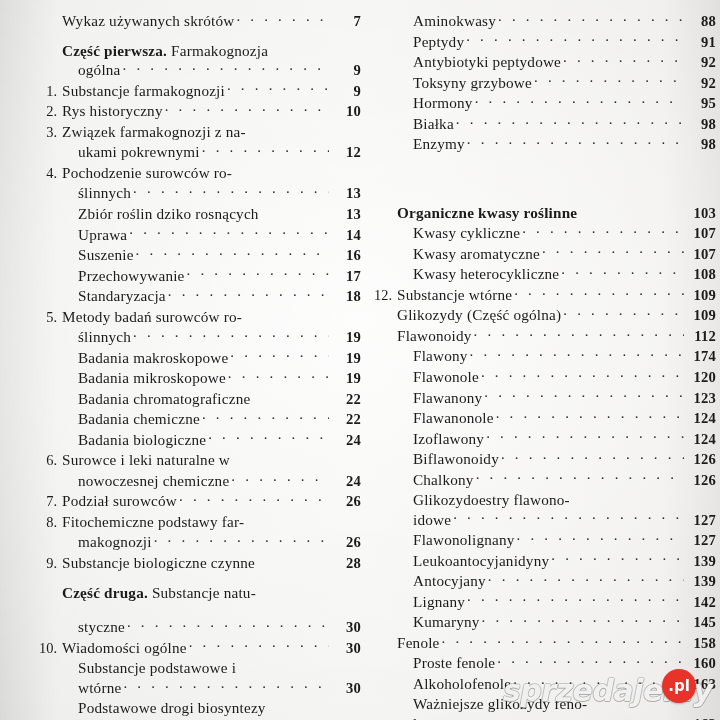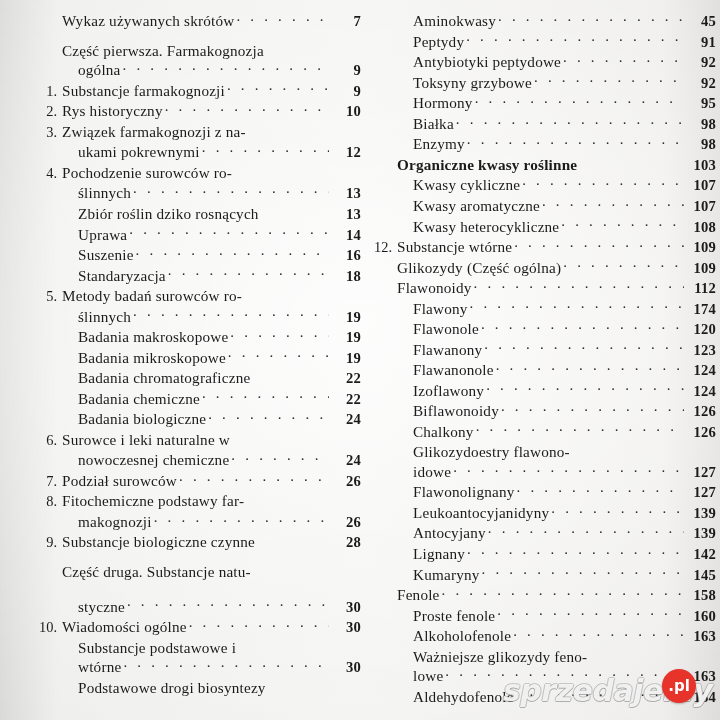--- a/index.html
+++ b/index.html
@@ -92,22 +92,22 @@
     text-align: right;
     font-weight: bold;
     font-size: 14.6px;
     letter-spacing: .2px;
   }
   .entry.nopg .pg { visibility: hidden; }
   .entry.noleader .leader::before { content: ""; }
   .ind-1 .txt { margin-left: 0px; }
   .ind-2 .txt { margin-left: 16px; }
 
-  .bold   { font-weight: bold; }
-  .semi b { font-weight: normal; }
+  .bold   { font-weight: bold; margin-top: 48px; }
+  .semi b { font-weight: bold; }
   .gap-top { margin-top: 9px; }
 
   
   #watermark {
     position: absolute;
     left: 503px;
     top: 669px;
     width: 205px;
     height: 44px;
     pointer-events: none;
@@ -221,20 +221,26 @@
           <span class="pg">14</span>
         </div>
         <div class="entry ind-2">
           <span class="num"></span>
           <span class="txt">Suszenie</span>
           <span class="leader"></span>
           <span class="pg">16</span>
         </div>
         <div class="entry ind-2">
           <span class="num"></span>
+          <span class="txt">Przechowywanie</span>
+          <span class="leader"></span>
+          <span class="pg">17</span>
+        </div>
+        <div class="entry ind-2">
+          <span class="num"></span>
           <span class="txt">Standaryzacja</span>
           <span class="leader"></span>
           <span class="pg">18</span>
         </div>
         <div class="entry ind-1 nopg noleader">
           <span class="num">5.</span>
           <span class="txt">Metody badań surowców ro-</span>
           <span class="leader"></span>
           <span class="pg"></span>
         </div>
@@ -350,21 +356,21 @@
           <span class="txt">Podstawowe drogi biosyntezy</span>
           <span class="leader"></span>
           <span class="pg"></span>
         </div>
       </div>
     <div class="column right" id="col-right">
         <div class="entry ind-2">
           <span class="num"></span>
           <span class="txt">Aminokwasy</span>
           <span class="leader"></span>
-          <span class="pg">45</span>
+          <span class="pg">88</span>
         </div>
         <div class="entry ind-2">
           <span class="num"></span>
           <span class="txt">Peptydy</span>
           <span class="leader"></span>
           <span class="pg">91</span>
         </div>
         <div class="entry ind-2">
           <span class="num"></span>
           <span class="txt">Antybiotyki  peptydowe</span>

